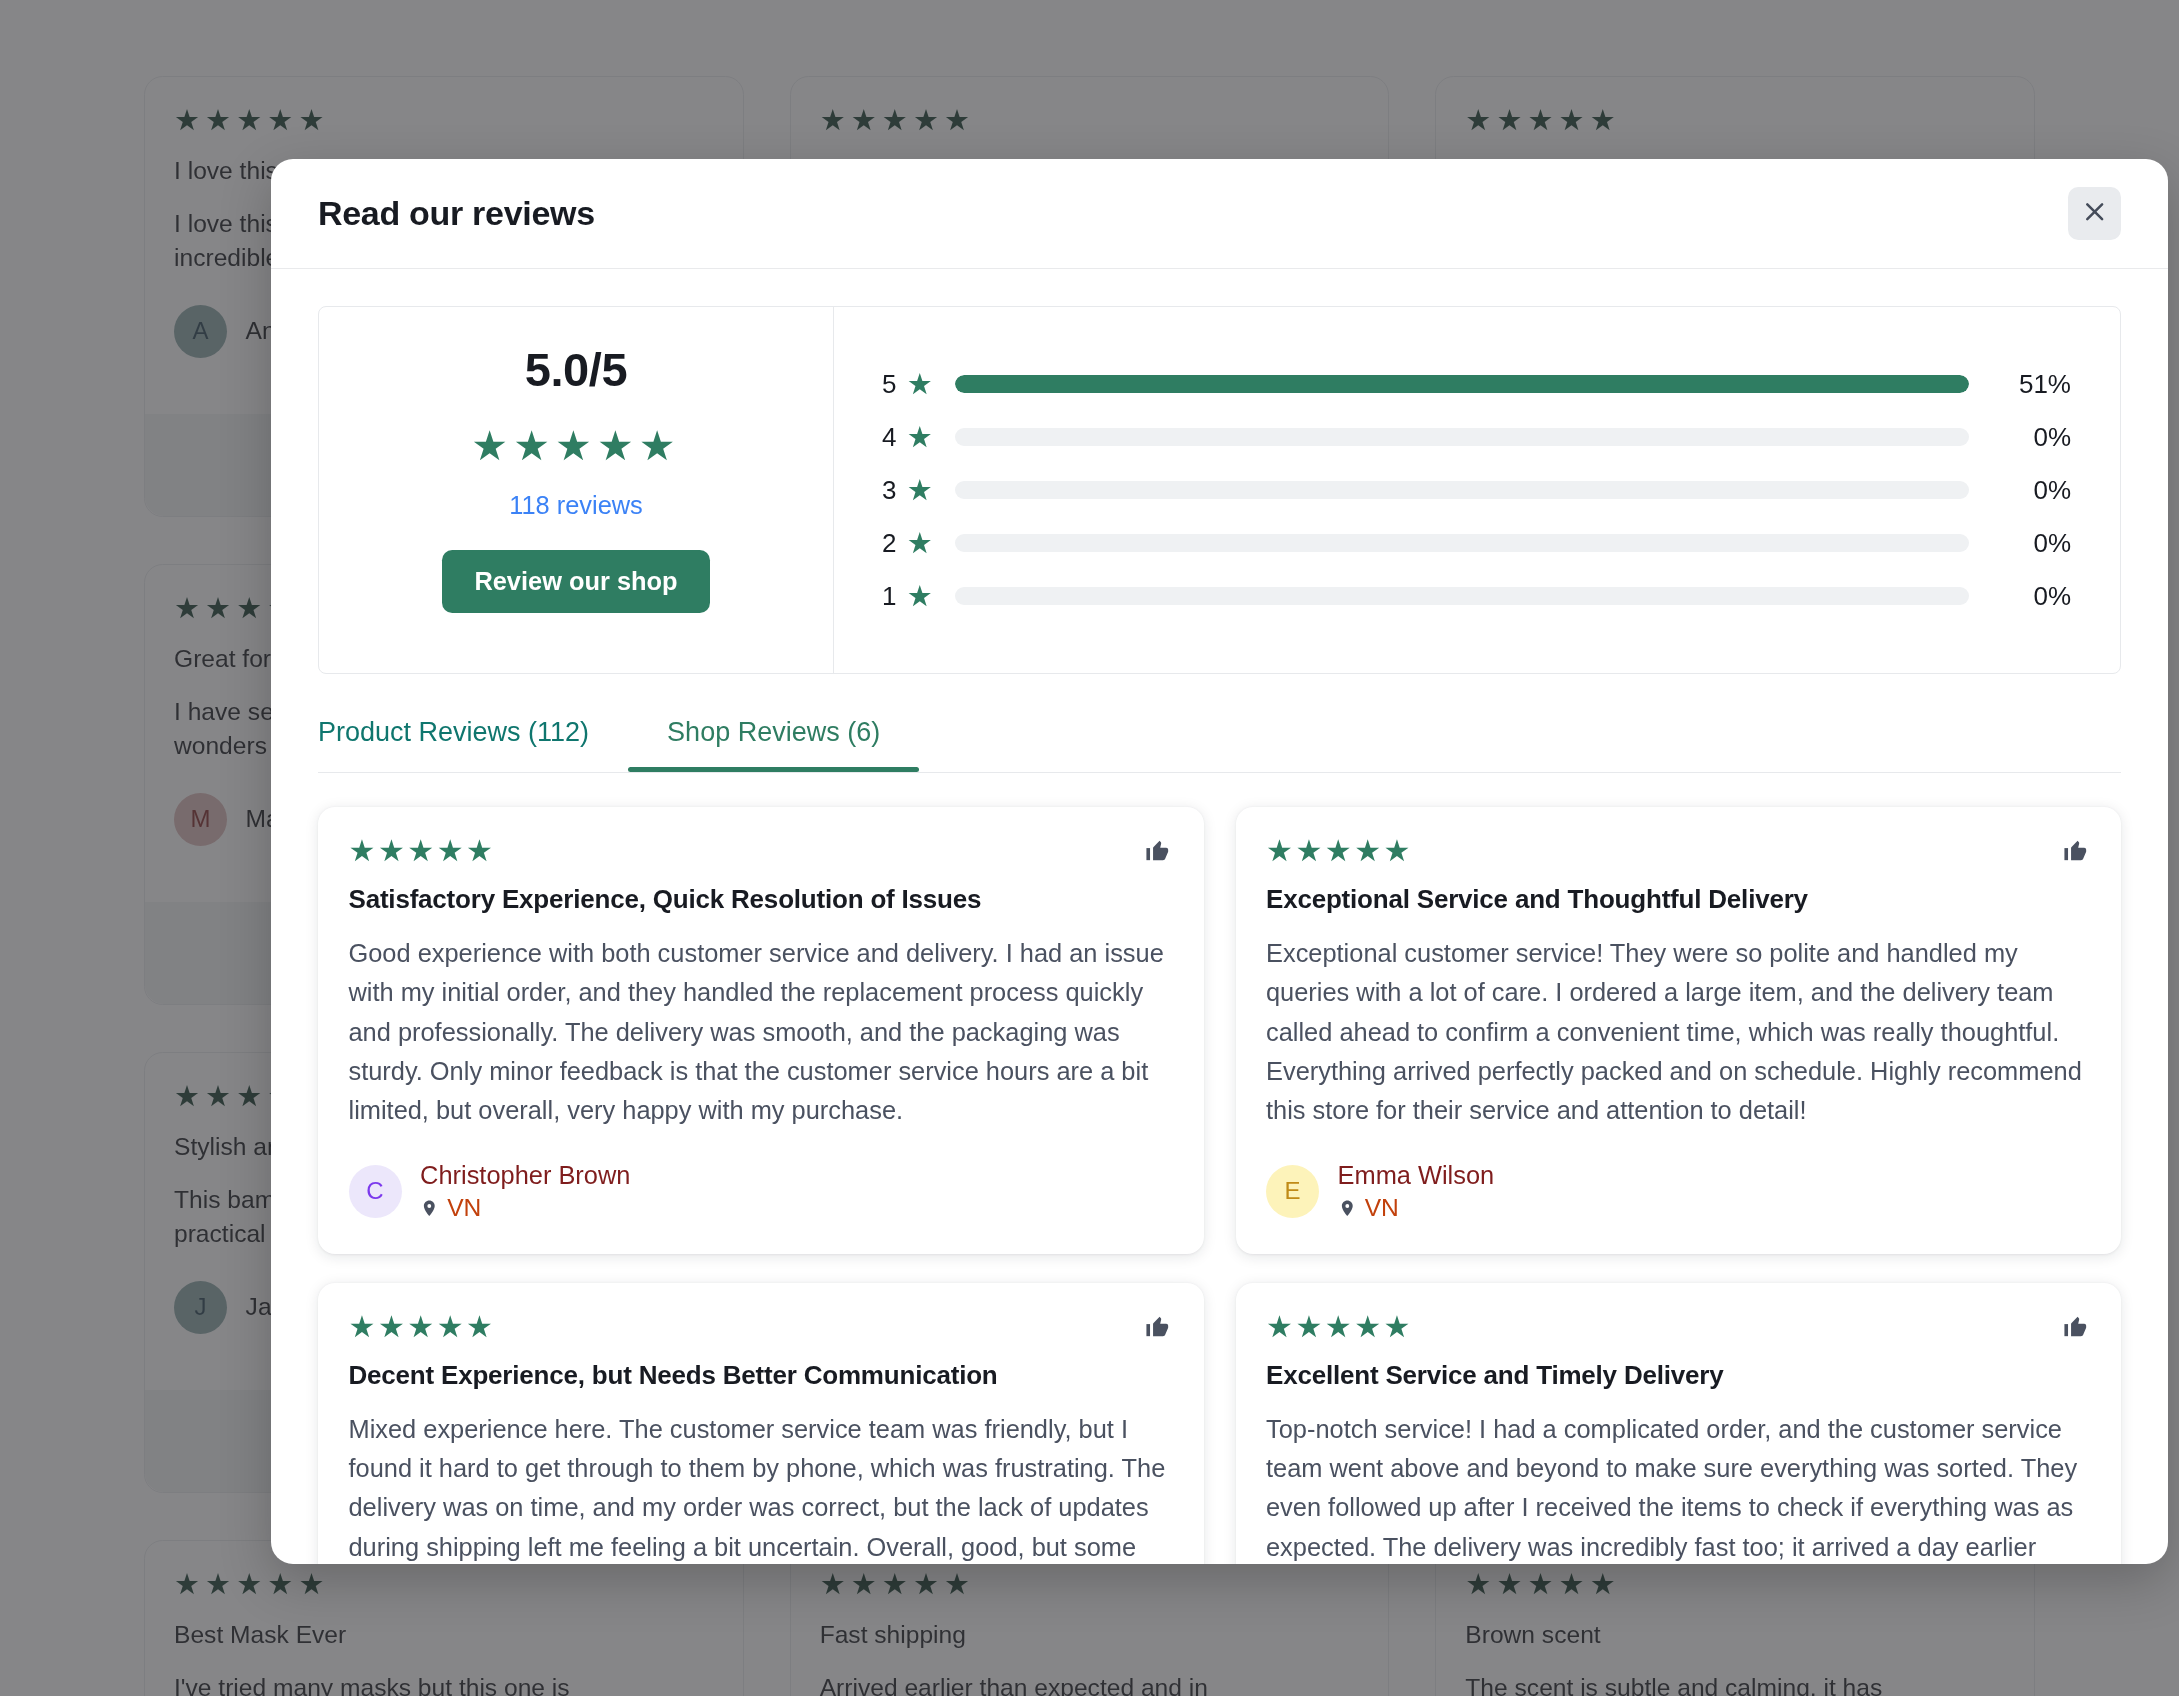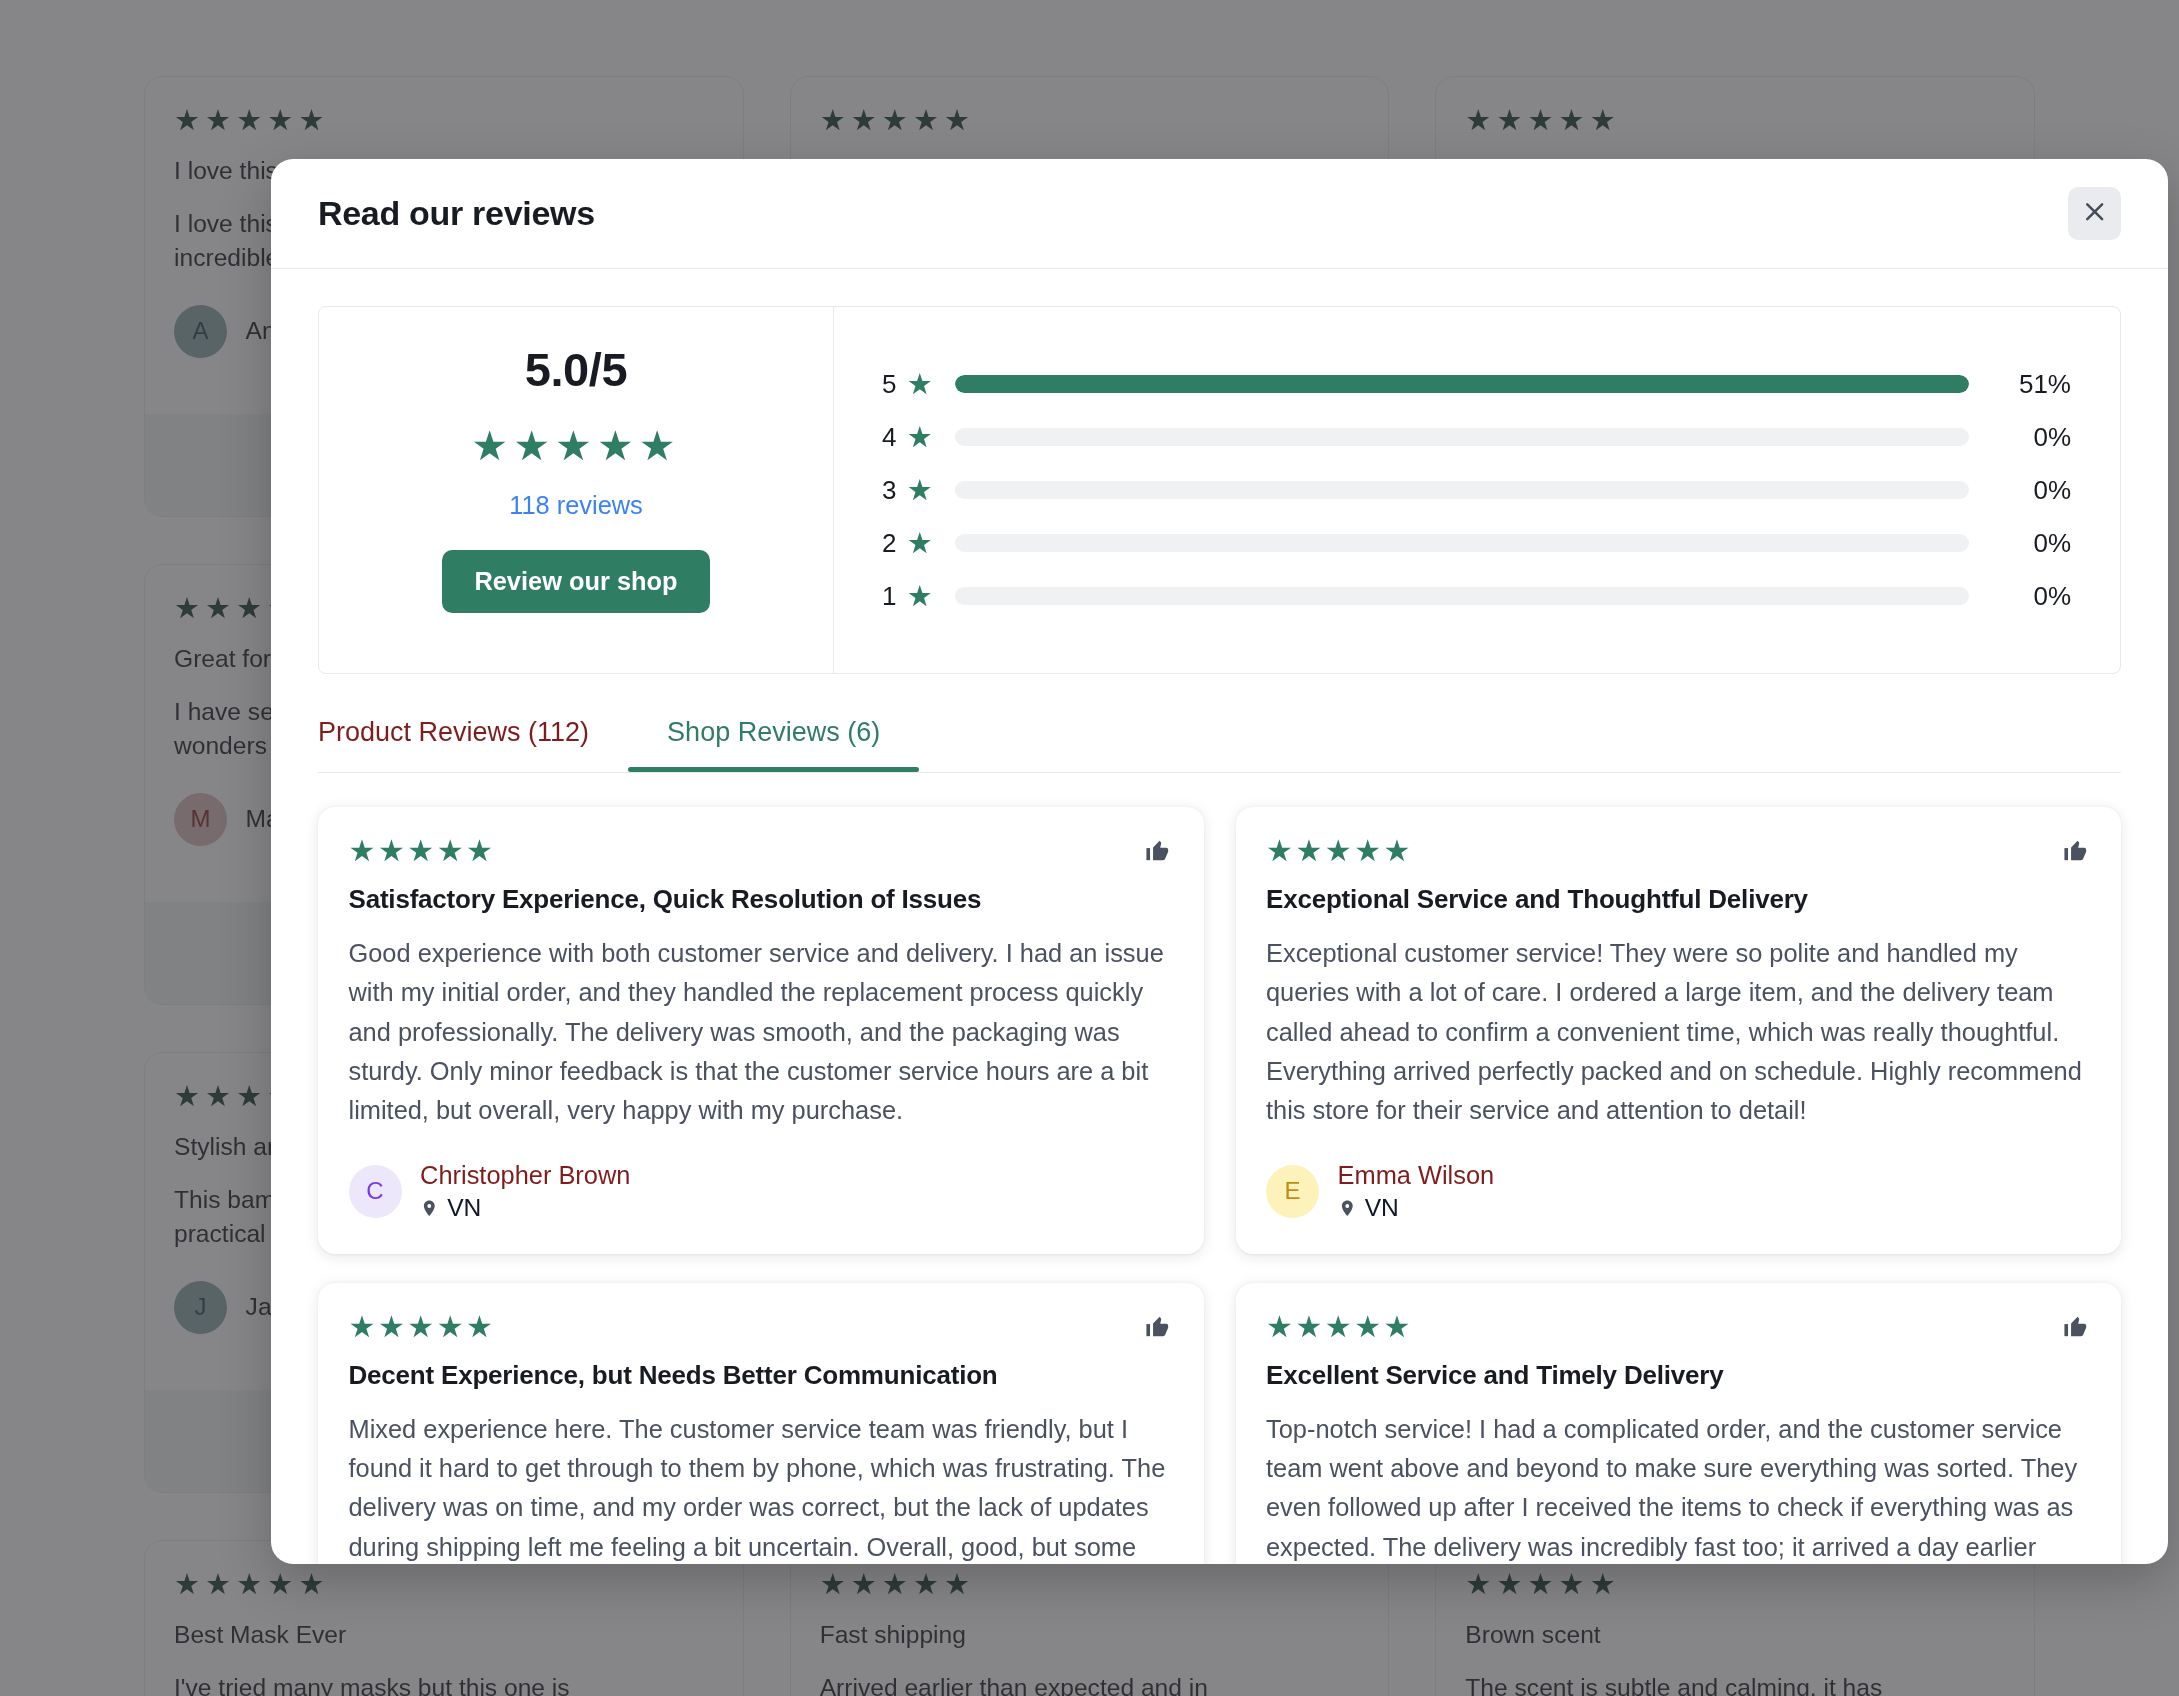--- a/index.html
+++ b/index.html
@@ -111,21 +111,21 @@
   .bar-track {
     flex: 1 1 auto; height: 18.6px; margin: 0 24px 0 22px;
     background: #eff1f3; border-radius: 9.3px; overflow: hidden;
   }
   .bar-fill { height: 100%; background: #2f7d62; border-radius: 9.3px; }
   .bar-pct { width: 78px; font-size: 26px; color: #181b22; text-align: right; }
 
   
   .tabs { display: flex; gap: 0; margin-top: 18.6px; border-bottom: 0.8px solid #e7e9ec; }
   .tab {
-    font-size: 27px; color: #7f1d1d;
+    font-size: 27px; color: #0f766e;
     padding: 24px 39px 24px 0; margin-right: 0;
     cursor: pointer; background: none; border: none;
     font-family: "Liberation Sans", sans-serif;
     position: relative;
   }
   .tab.second { padding-left: 39px; padding-right: 39px; }
   .tab.active { color: #2f7d62; }
   .tab.active::after {
     content: ""; position: absolute; left: 0; right: 0; bottom: -0.8px;
     height: 5.1px; background: #2f7d62; border-radius: 2.5px;
@@ -148,21 +148,21 @@
   .thumb { width: 29px; height: 29px; color: #4a5160; cursor: pointer; }
   .rtitle { font-size: 26px; font-weight: 700; color: #181b22; margin-top: 18.6px; letter-spacing: -0.2px; }
   .rbody { font-size: 25.4px; color: #4a5160; line-height: 1.55; margin-top: 18.6px; }
   .ruser { display: flex; align-items: center; gap: 18.6px; margin-top: 30.5px; }
   .ravatar {
     width: 53px; height: 53px; border-radius: 50%; flex: 0 0 53px;
     display: flex; align-items: center; justify-content: center;
     font-size: 24px; font-weight: 500;
   }
   .rname { font-size: 25.4px; color: #7f1d1d; }
-  .rloc { font-size: 24.6px; color: #0f172a; display: flex; align-items: center; gap: 8.5px; margin-top: 3.4px; }
+  .rloc { font-size: 24.6px; color: #c2410c; display: flex; align-items: center; gap: 8.5px; margin-top: 3.4px; }
   .pin { width: 18.6px; height: 24px; color: #4a5160; flex: 0 0 18.6px; }
 </style>
 </head>
 <body>
 
 <div id="bg-page">
   <div class="bg-grid">
 
   <div class="bg-card">
         <div class="bg-stars">★★★★★</div>

